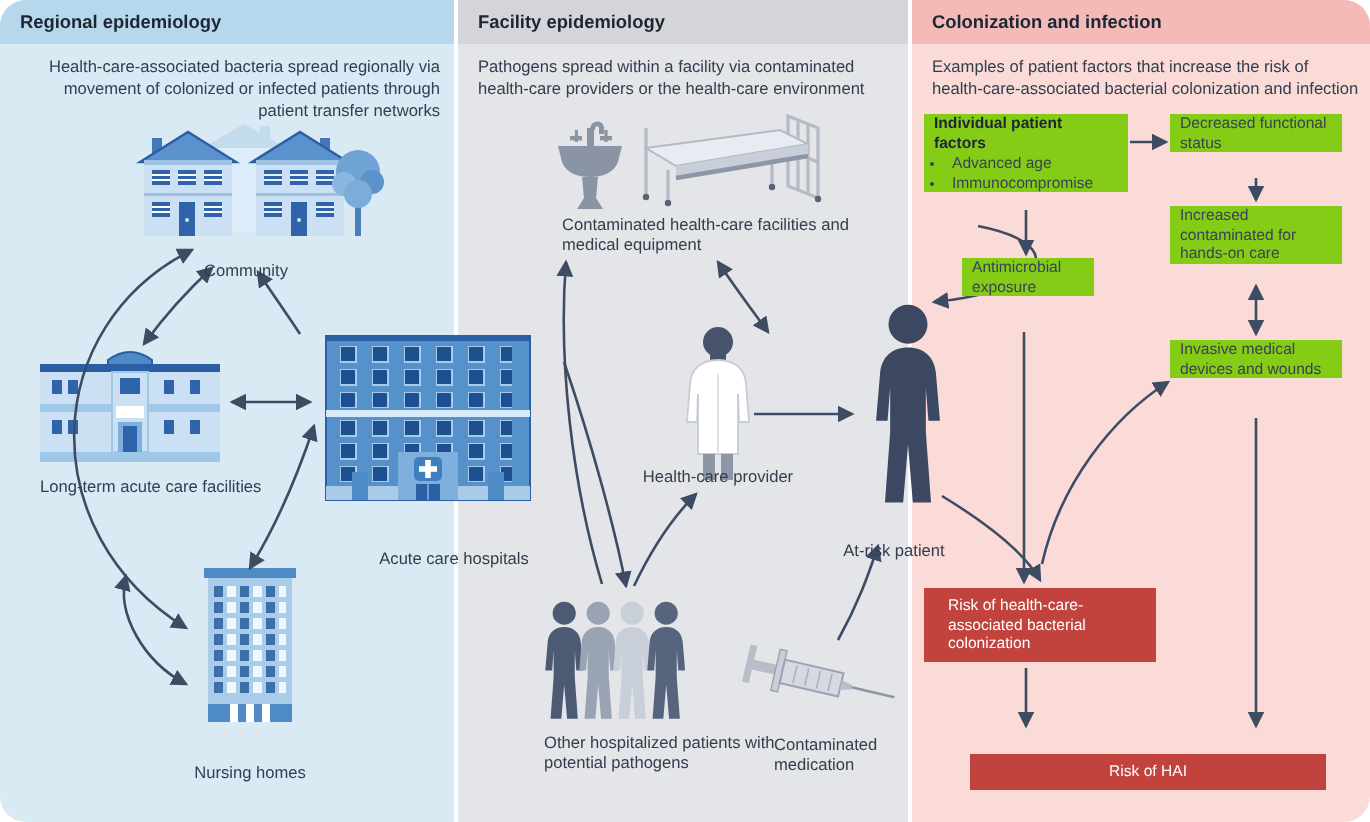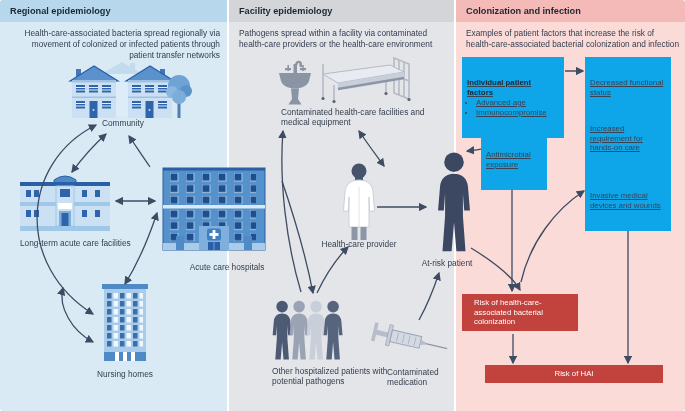--- a/index.html
+++ b/index.html
@@ -1,30 +1,30 @@
 <!DOCTYPE html>
 <html><head>
 <meta charset="utf-8">
 <style>
   html,body{margin:0;padding:0;background:#fff;}
-  #figure{position:relative;width:685px;height:411px;background:#fff;border-radius:3px;overflow:hidden;
+  #figure{position:relative;width:685px;height:411px;background:#fff;border-radius:13px;overflow:hidden;
           font-family:"Liberation Sans","DejaVu Sans",sans-serif;color:#343e4f;}
   .panel{position:absolute;top:0;height:411px;}
   #p-regional{left:0;width:227px;background:#d9eaf5;}
   #p-facility{left:229px;width:225px;background:#e4e5e8;}
   #p-colonization{left:456px;width:229px;background:#fadbd8;}
   .phead{position:absolute;top:0;left:0;right:0;height:22px;line-height:22px;padding-left:10px;
          font-size:9.2px;font-weight:bold;color:#1c2733;}
   #p-regional .phead{background:#b7d8ec;}
   #p-facility .phead{background:#d3d5d9;}
   #p-colonization .phead{background:#f4bab7;}
   .desc{position:absolute;top:28px;left:10px;font-size:8.3px;line-height:1.3;color:#333d4e;}
   .lbl{position:absolute;font-size:8.3px;line-height:1.25;color:#333d4e;}
-  .ctr{text-align:center;}
-  .box{position:absolute;background:#0ea5e9;color:#3a4354;font-size:7.8px;line-height:1.22;padding:21px 5px;text-decoration:underline;}
+  .ctr{text-align:center;margin-top:12px;}
+  .box{position:absolute;background:#84cc16;color:#3a4354;font-size:7.8px;line-height:1.22;padding:0 5px;}
   .box b{color:#1c2733;}
   .box ul{margin:1px 0 0 9px;padding:0;}
   .box li{margin:0;}
   .rbox{position:absolute;background:#c2423e;color:#fff;font-size:7.8px;line-height:1.25;padding:4px 12px;}
   svg.ill{position:absolute;overflow:visible;}
   #arrows{position:absolute;left:0;top:0;pointer-events:none;}
 </style>
 </head>
 <body>
 
@@ -252,32 +252,32 @@
       <path marker-end="url(#ah)" d="M 513,334 L 513,363"></path>
       <path marker-end="url(#ah)" d="M 628,209 L 628,363"></path>
     </g>
   </svg>
 
   <div class="lbl ctr" style="left:83px;top:118px;width:80px;">Community</div>
   <div class="lbl" style="left:20px;top:238px;width:112px;">Long-term acute care facilities</div>
   <div class="lbl ctr" style="left:167px;top:262px;width:120px;">Acute care hospitals</div>
   <div class="lbl ctr" style="left:75px;top:369px;width:100px;">Nursing homes</div>
   <div class="lbl" style="left:281px;top:107px;width:162px;">Contaminated health-care facilities and medical equipment</div>
-  <div class="lbl ctr" style="left:299px;top:239px;width:120px;">Health-care provider</div>
+  <div class="lbl ctr" style="left:299px;top:221px;width:120px;">Health-care provider</div>
   <div class="lbl ctr" style="left:397px;top:258px;width:100px;">At-risk patient</div>
   <div class="lbl" style="left:272px;top:366px;width:148px;">Other hospitalized patients with potential pathogens</div>
   <div class="lbl" style="left:387px;top:367px;width:90px;">Contaminated medication</div>
 
   <div class="box" style="left:462px;top:57px;width:92px;">
     <b>Individual patient factors</b>
     <ul>
       <li>Advanced age</li>
       <li>Immunocompromise</li>
     </ul>
   </div>
   <div class="box" style="left:585px;top:57px;width:76px;">Decreased functional status</div>
-  <div class="box" style="left:585px;top:103px;width:76px;">Increased requirement for hands-on care</div>
+  <div class="box" style="left:585px;top:103px;width:76px;">Increased contaminated for hands-on care</div>
   <div class="box" style="left:481px;top:129px;width:56px;">Antimicrobial exposure</div>
   <div class="box" style="left:585px;top:170px;width:76px;">Invasive medical devices and wounds</div>
   <div class="rbox" style="left:462px;top:294px;width:92px;">Risk of health-care-associated bacterial colonization</div>
   <div class="rbox ctr" style="left:485px;top:365px;width:154px;">Risk of HAI</div>
 
 </div>
 
 </body></html>

